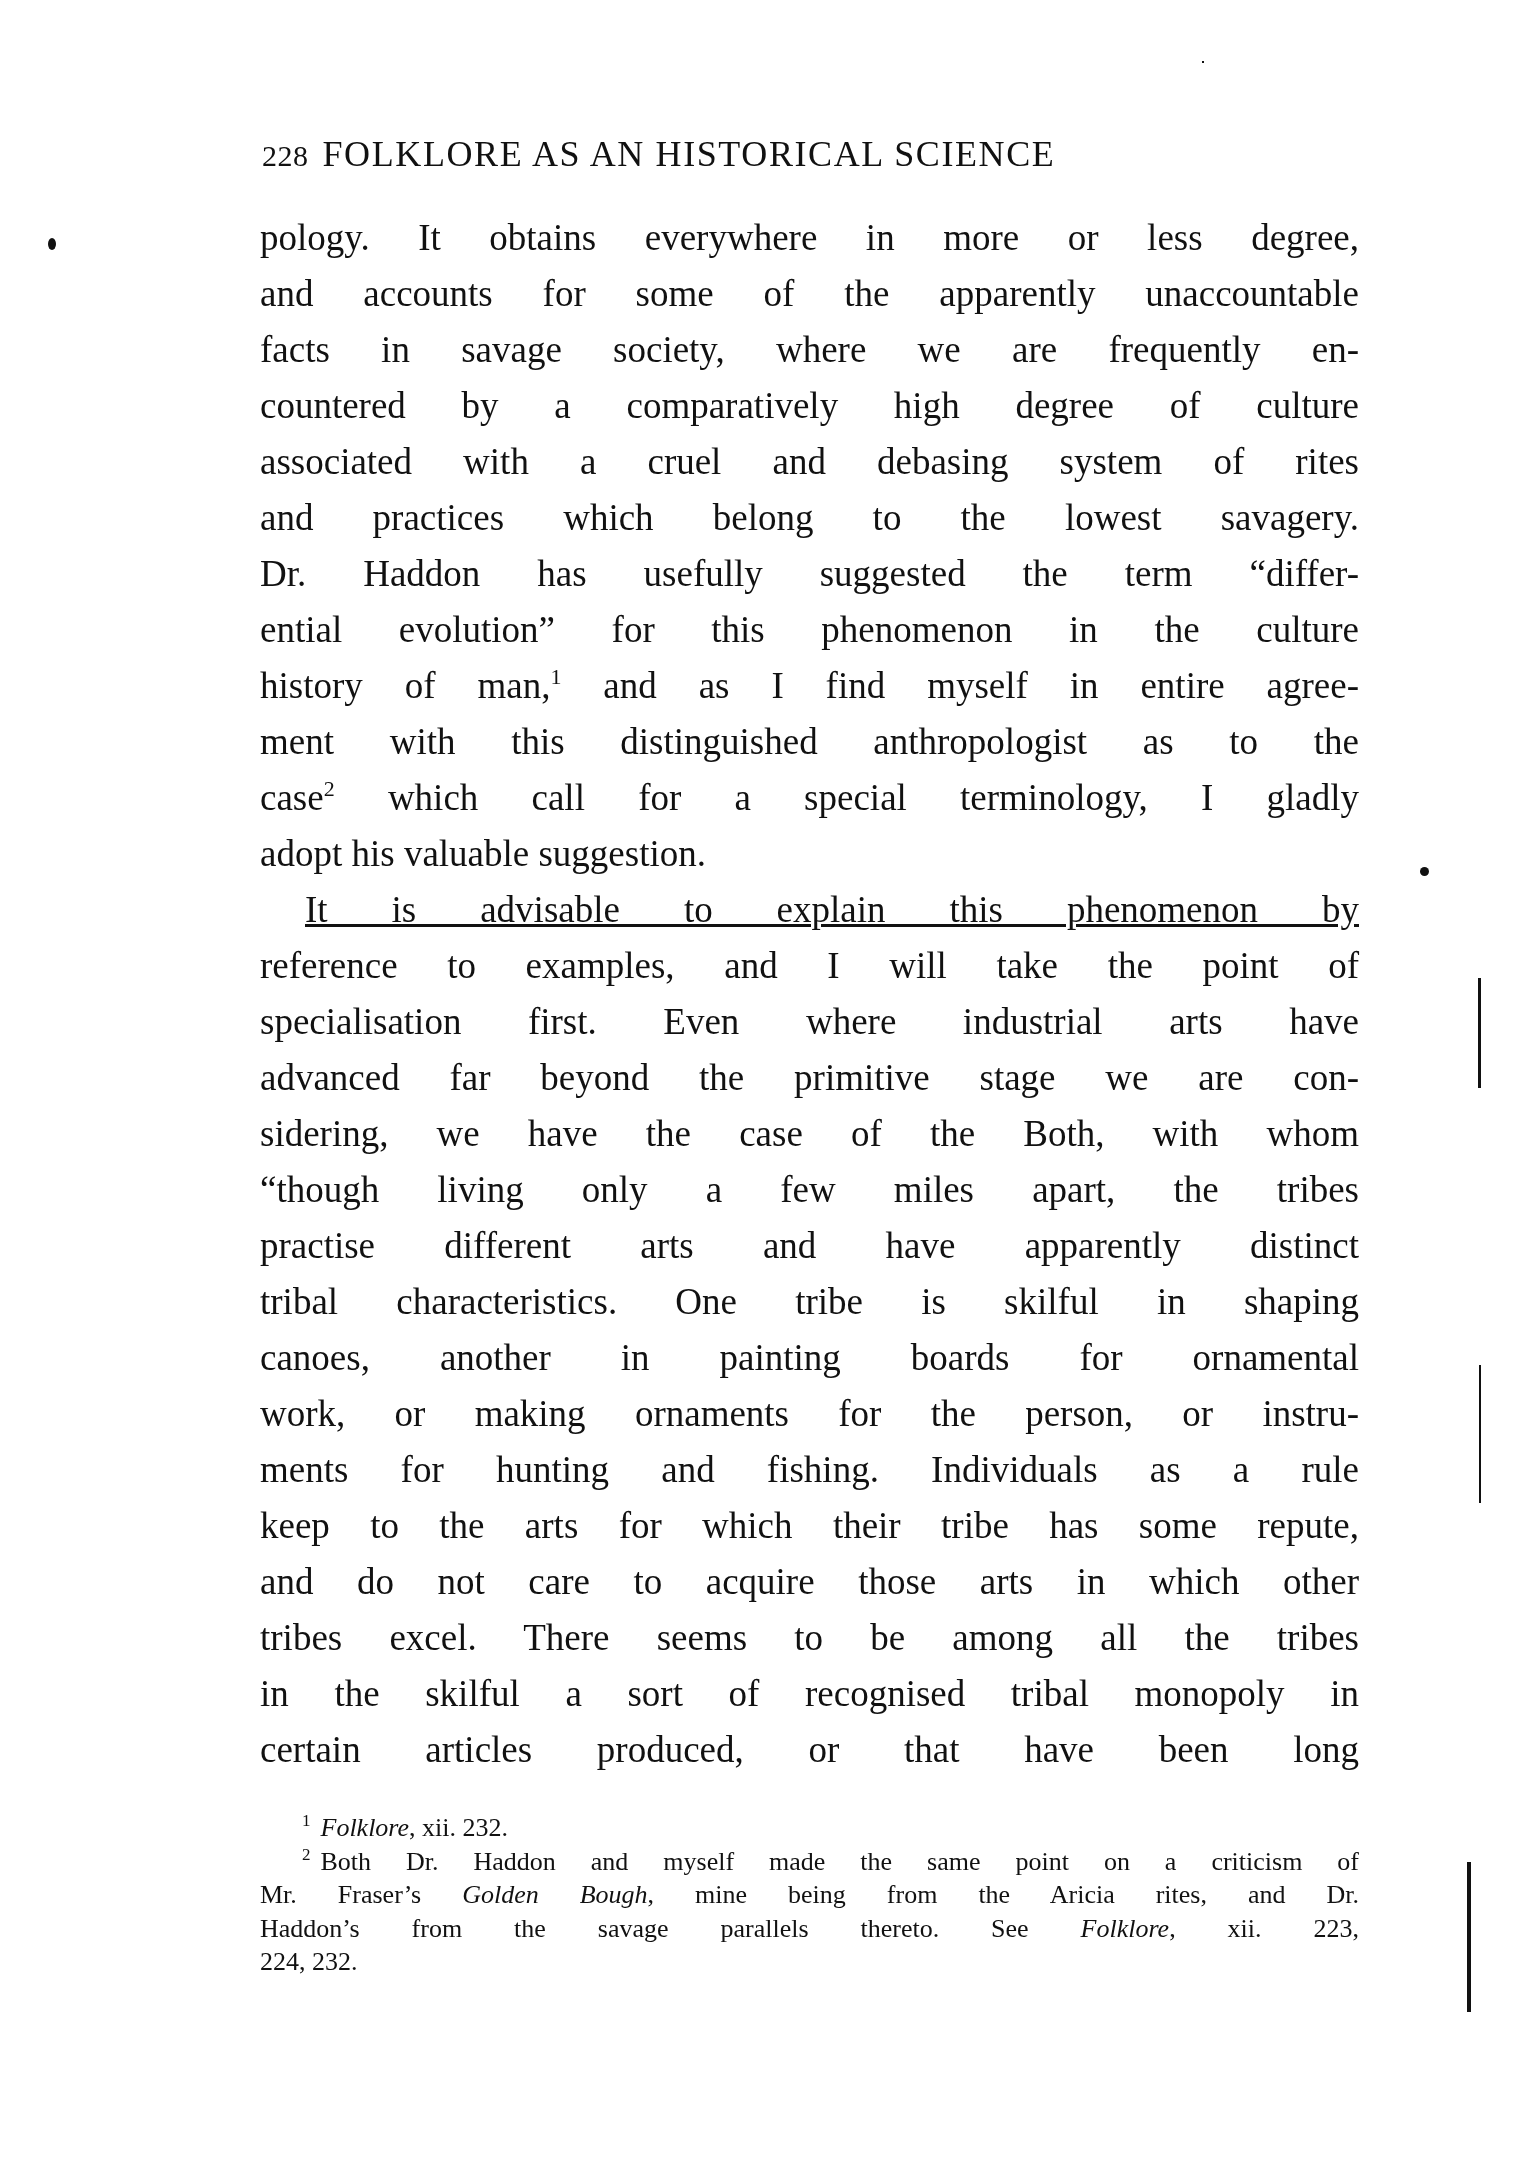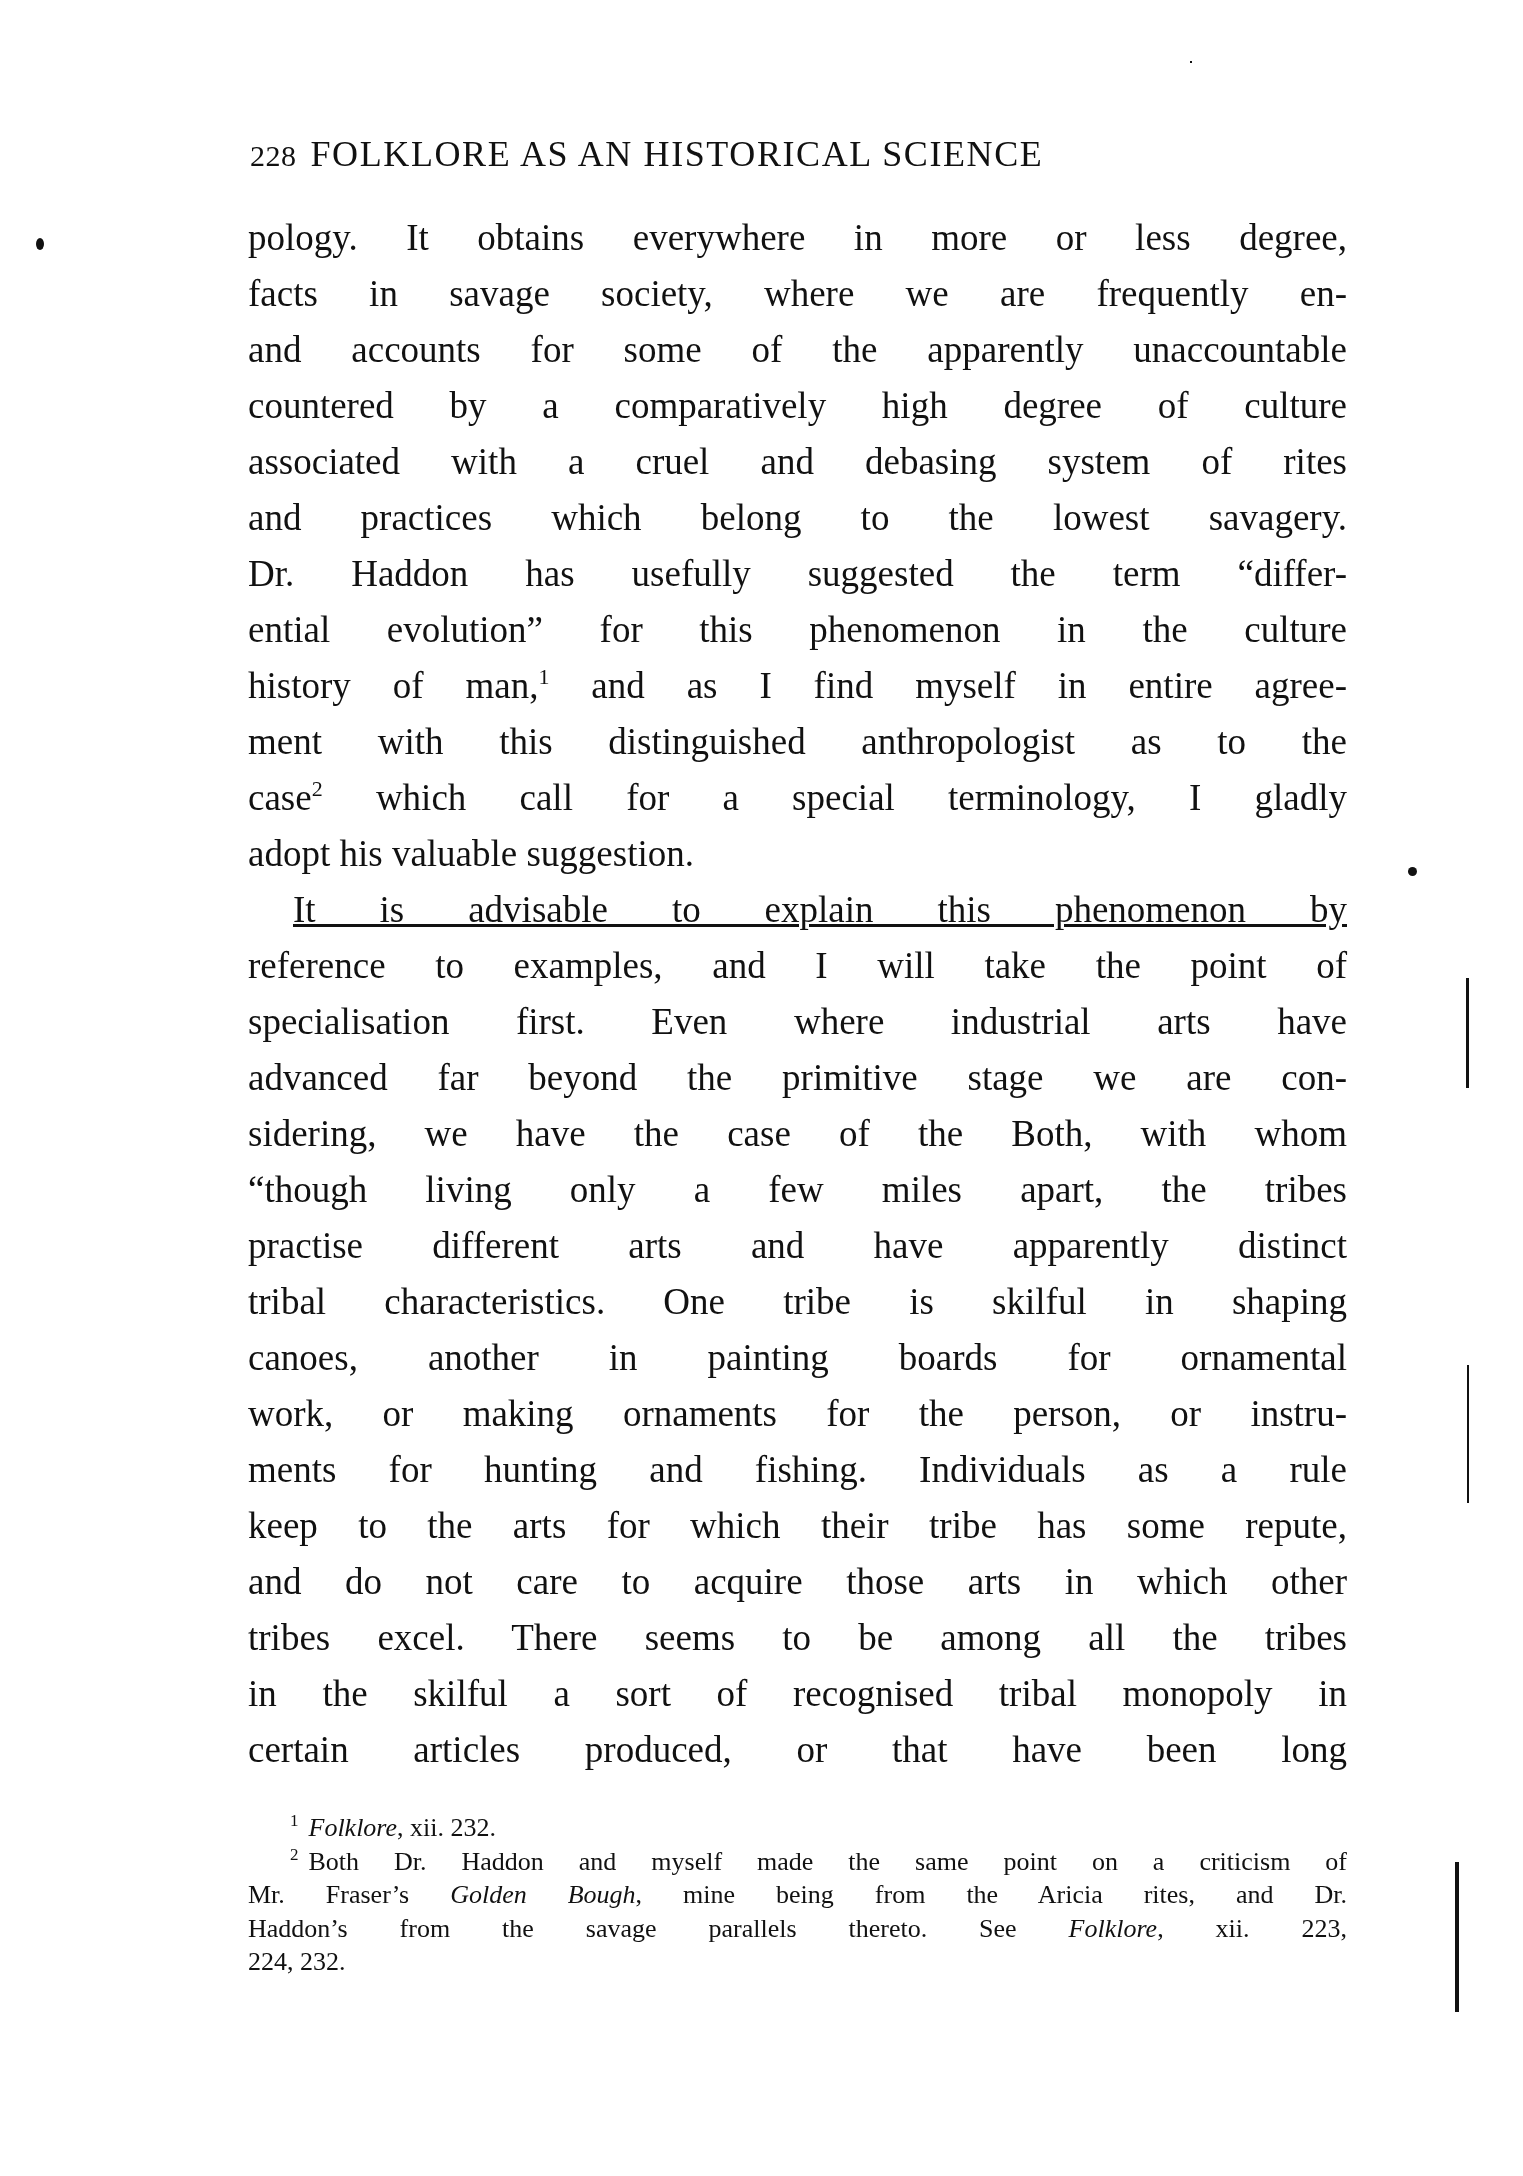--- a/index.html
+++ b/index.html
@@ -10,21 +10,21 @@
     body {
       width: 1523px;
       height: 2176px;
       position: relative;
       overflow: hidden;
       font-family: "Liberation Serif", "DejaVu Serif", serif;
       color: #111111;
     }
     .page {
       position: absolute;
-      left: 0; top: 0;
+      left: 12px; top: 0;
       width: 1423px;
       height: 2176px;
     }
     .running-head {
       position: absolute;
       left: 250px;
       top: 132px;
       width: 1030px;
       font-size: 36px;
       line-height: 44px;
@@ -112,22 +112,22 @@
 <body>
 
 <div class="page">
 
   <div class="running-head">
     <span class="folio">228</span><span>FOLKLORE AS AN HISTORICAL SCIENCE</span>
   </div>
 
   <div class="body-text" id="body-text">
       <div class="line"><span class="inner"><span>pology.  It obtains everywhere in more or less degree,</span></span></div>
+      <div class="line"><span class="inner"><span>and accounts for some of the apparently unaccountable</span></span></div>
       <div class="line"><span class="inner"><span>facts in savage society, where we are frequently en-</span></span></div>
-      <div class="line"><span class="inner"><span>and accounts for some of the apparently unaccountable</span></span></div>
       <div class="line"><span class="inner"><span>countered by a comparatively high degree of culture</span></span></div>
       <div class="line"><span class="inner"><span>associated with a cruel and debasing system of rites</span></span></div>
       <div class="line"><span class="inner"><span>and practices which belong to the lowest savagery.</span></span></div>
       <div class="line"><span class="inner"><span>Dr. Haddon has usefully suggested the term “differ-</span></span></div>
       <div class="line"><span class="inner"><span>ential evolution” for this phenomenon in the culture</span></span></div>
       <div class="line"><span class="inner"><span>history of man,</span><sup class="fn-ref">1</sup><span> and as I find myself in entire agree-</span></span></div>
       <div class="line"><span class="inner"><span>ment with this distinguished anthropologist as to the</span></span></div>
       <div class="line"><span class="inner"><span>case</span><sup class="fn-ref">2</sup><span> which call for a special terminology, I gladly</span></span></div>
       <div class="line last"><span class="inner"><span>adopt his valuable suggestion.</span></span></div>
       <div class="line indent"><span class="inner"><span>It is advisable to explain this phenomenon by</span></span></div>

